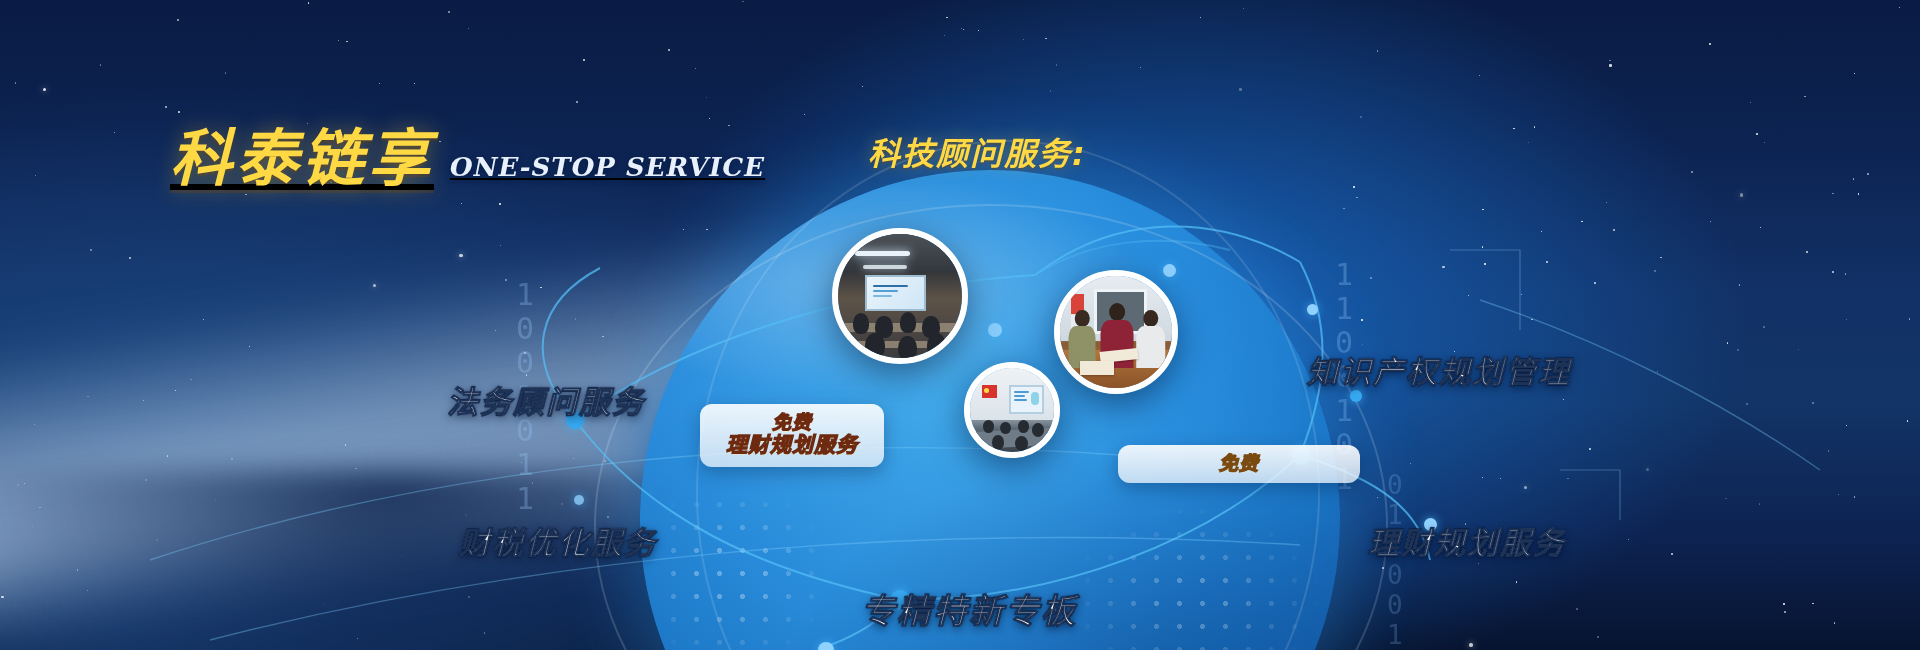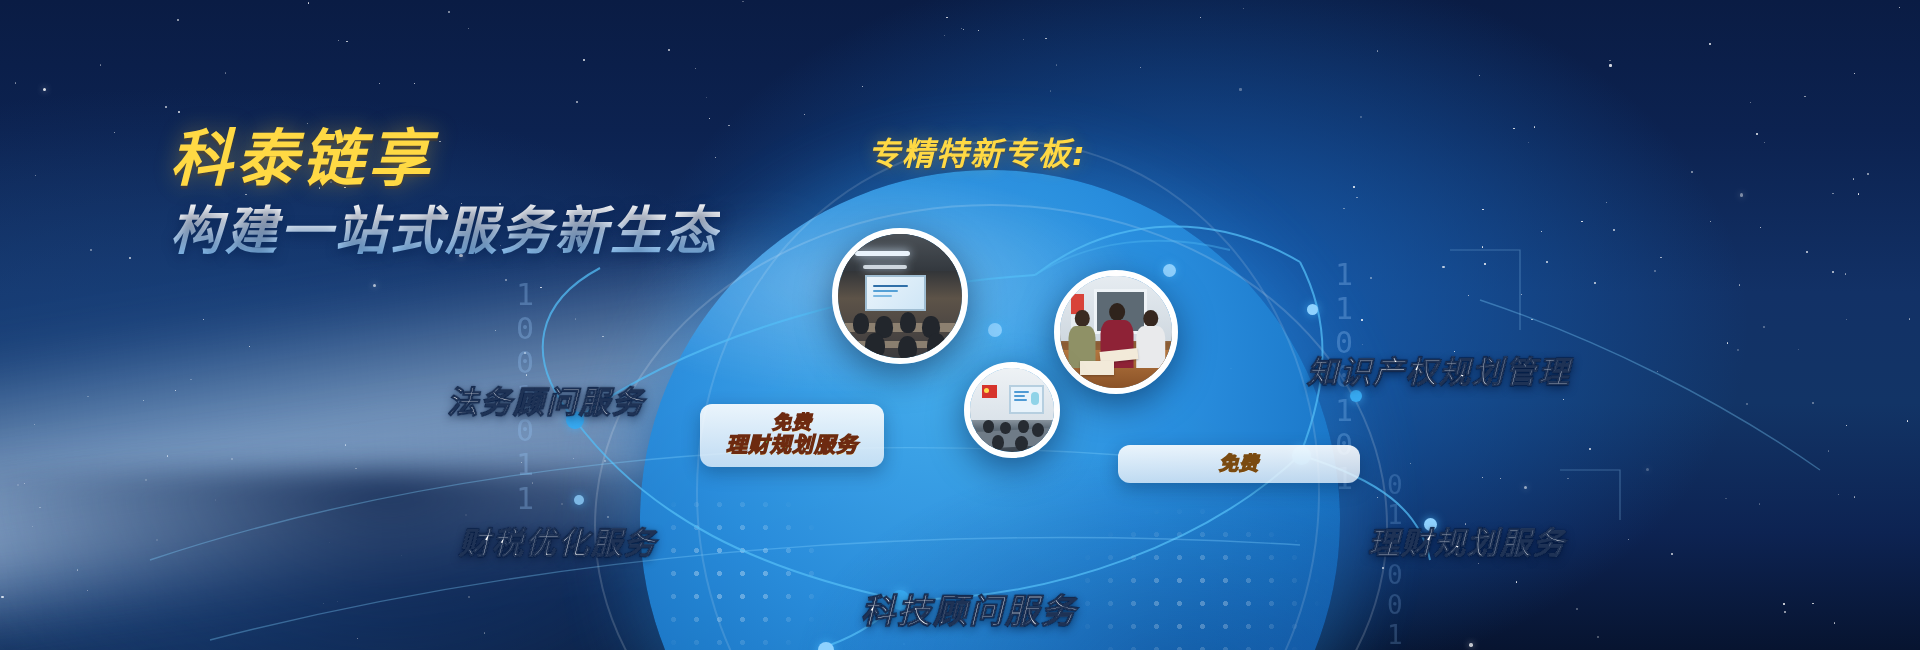--- a/index.html
+++ b/index.html
@@ -78,21 +78,21 @@
 
   
   .binary{
     position:absolute;color:rgba(150,195,245,.32);
     font-family:"DejaVu Sans Mono","Liberation Mono",monospace;
     font-size:30px;line-height:34px;letter-spacing:1px;
     white-space:pre;pointer-events:none;
   }
 
   
-  .headline{position:absolute;left:170px;top:128px;}
+  .headline{position:absolute;left:170px;top:128px;text-decoration:underline;}
   .brand-row{display:flex;align-items:flex-end;gap:16px;}
   .brand{
     font-size:62px;font-weight:700;font-style:italic;color:#ffd944;
     letter-spacing:4px;line-height:1;
     text-shadow:0 3px 0 rgba(120,70,0,.28), 0 0 22px rgba(255,205,50,.35);
   }
   .brand-en{
     font-size:26px;font-weight:700;font-style:italic;color:#e8f1fb;
     letter-spacing:1px;padding-bottom:8px;
     font-family:"DejaVu Serif","Liberation Serif",serif;
@@ -468,25 +468,25 @@
   <div class="node sm" style="left:1307px;top:304px;width:11px;height:11px;"></div>
   <div class="node sm" style="left:1163px;top:264px;width:13px;height:13px;"></div>
   <div class="node sm" style="left:1424px;top:518px;width:13px;height:13px;"></div>
   <div class="node sm" style="left:574px;top:495px;width:10px;height:10px;opacity:.8;"></div>
   <div class="node sm" style="left:988px;top:323px;width:14px;height:14px;opacity:.9;"></div>
   <div class="node sm" style="left:818px;top:642px;width:16px;height:16px;"></div>
 
   <div class="headline">
     <div class="brand-row">
       <div class="brand">科泰链享</div>
+      <div class="brand-en">ONE-STOP SERVICE</div>
     </div>
-    <div class="tagline">构建一站式服务新生态</div>
-  </div>
-
-  <div class="lead">专精特新专板:</div>
+  </div>
+
+  <div class="lead">科技顾问服务:</div>
 
   <div class="photo" style="left:832px;top:228px;width:124px;height:124px;">
     <div class="ph ph-lecture">
       <div class="ceil"></div>
       <div class="tube" style="left:14%;top:14%;width:44%;height:5px;"></div>
       <div class="tube" style="left:20%;top:25%;width:36%;height:4px;opacity:.85;"></div>
       <div class="screen">
           <i></i>
           <i></i>
           <i></i>
@@ -556,15 +556,15 @@
 
 
   <div class="badge" style="left:1118px;top:445px;min-width:210px;">
     <span class="l1 outline-gold">免费</span>
   </div>
 
   <div class="svc" style="left:447px;top:377px;">法务顾问服务</div>
   <div class="svc" style="left:459px;top:518px;">财税优化服务</div>
   <div class="svc" style="left:1368px;top:518px;">理财规划服务</div>
   <div class="svc" style="left:1307px;top:347px;">知识产权规划管理</div>
-  <div class="svc svc-big" style="left:861px;top:584px;">科技顾问服务</div>
+  <div class="svc svc-big" style="left:861px;top:584px;">专精特新专板</div>
 
 </div>
 
 </body></html>

